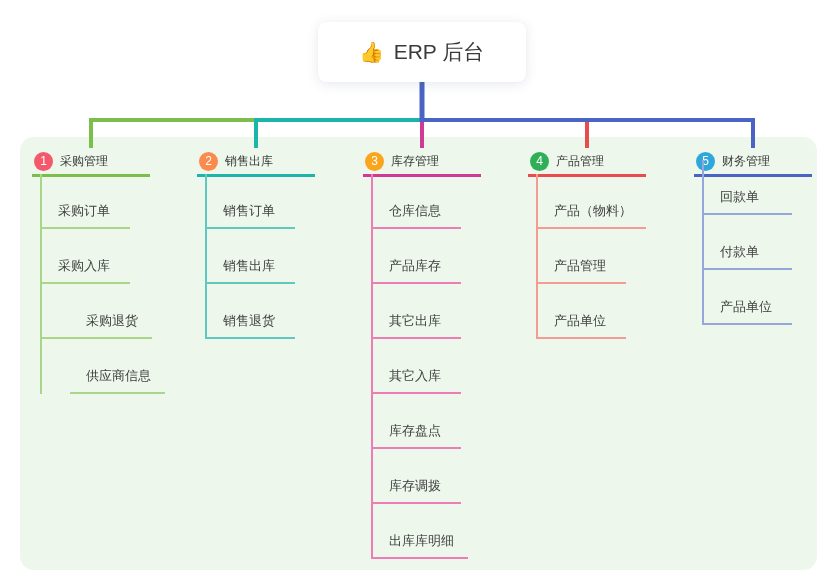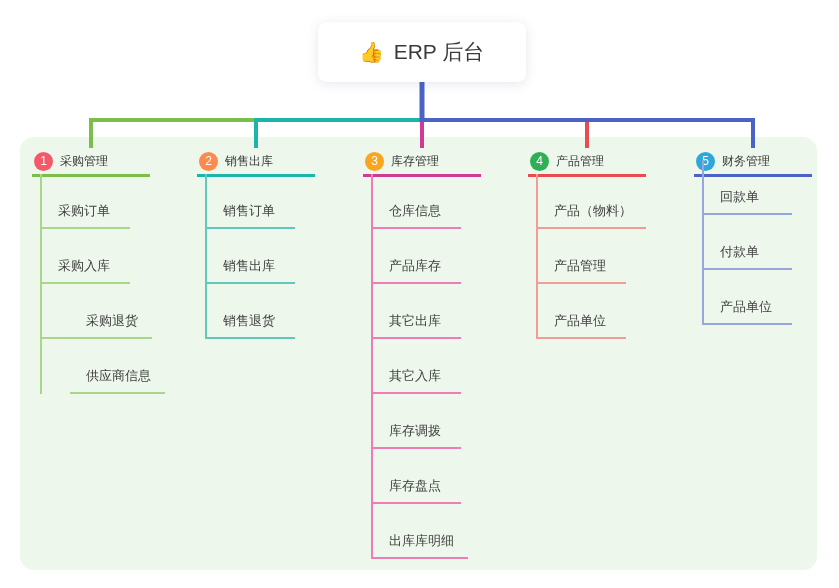--- a/index.html
+++ b/index.html
@@ -87,22 +87,22 @@
       </div>
       <div class="branch-header" style="left: 363px; top: 148px; border-bottom-color: rgb(207, 58, 148);">
         <span class="badge" style="background: rgb(249, 165, 30);">3</span>
         <span class="branch-label">库存管理</span>
       </div>
       <div class="children" style="left: 371px; top: 174px; border-left-color: rgb(239, 125, 181);">
         <div class="child-row" style="border-bottom-color: rgb(239, 125, 181);">仓库信息</div>
         <div class="child-row" style="border-bottom-color: rgb(239, 125, 181);">产品库存</div>
         <div class="child-row" style="border-bottom-color: rgb(239, 125, 181);">其它出库</div>
         <div class="child-row" style="border-bottom-color: rgb(239, 125, 181);">其它入库</div>
+        <div class="child-row" style="border-bottom-color: rgb(239, 125, 181);">库存盘点</div>
         <div class="child-row" style="border-bottom-color: rgb(239, 125, 181);">库存调拨</div>
-        <div class="child-row" style="border-bottom-color: rgb(239, 125, 181);">库存盘点</div>
         <div class="child-row" style="border-bottom-color: rgb(239, 125, 181);">出库库明细</div>
       </div>
       <div class="branch-header" style="left: 528px; top: 148px; border-bottom-color: rgb(232, 76, 78);">
         <span class="badge" style="background: rgb(47, 176, 86);">4</span>
         <span class="branch-label">产品管理</span>
       </div>
       <div class="children" style="left: 536px; top: 174px; border-left-color: rgb(245, 155, 150);">
         <div class="child-row" style="border-bottom-color: rgb(245, 155, 150);">产品（物料）</div>
         <div class="child-row" style="border-bottom-color: rgb(245, 155, 150);">产品管理</div>
         <div class="child-row" style="border-bottom-color: rgb(245, 155, 150);">产品单位</div>

